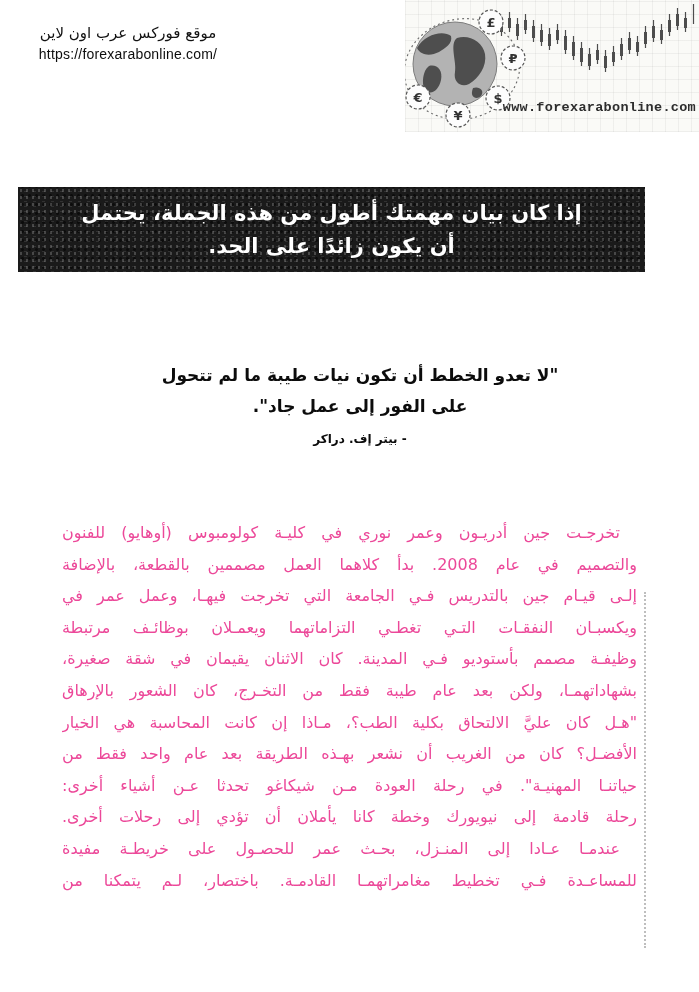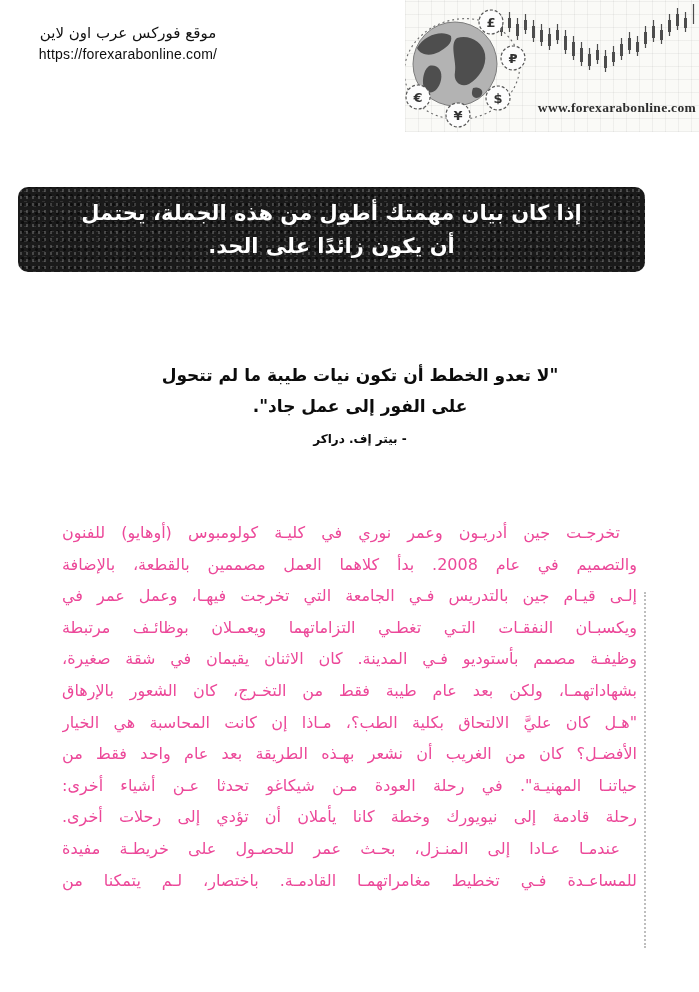--- a/index.html
+++ b/index.html
@@ -13,35 +13,35 @@
 
   
   .logo{position:absolute;right:0;top:0;width:294px;height:132px;background-color:#fafaf7;
         background-image:
           repeating-linear-gradient(0deg, rgba(120,120,120,.09) 0 1px, transparent 1px 13px),
           repeating-linear-gradient(90deg, rgba(120,120,120,.09) 0 1px, transparent 1px 13px);}
   .logo svg{position:absolute;left:0;top:0;}
   .brand{position:absolute;right:3px;top:66px;direction:rtl;font-size:25px;font-weight:bold;color:#2aa7d4;
          text-shadow:-1px -1px 0 #fff,1px -1px 0 #fff,-1px 1px 0 #fff,1px 1px 0 #fff,0 0 2px #fff;
          letter-spacing:-1px;white-space:nowrap;}
-  .weburl{position:absolute;right:3px;top:100px;font-family:Liberation Serif, serif;font-weight:bold;
+  .weburl{position:absolute;right:3px;top:100px;font-family:Liberation Mono, monospace;font-weight:bold;
           font-size:13.5px;color:#2d2d2d;letter-spacing:.3px;}
 
   
   .banner{position:absolute;left:18px;top:187px;width:627px;height:85px;direction:rtl;
           display:flex;flex-direction:column;justify-content:center;text-align:center;
           color:#fff;font-weight:bold;font-size:21px;line-height:33px;
           background-color:#1a1a1a;
           background-image:
             radial-gradient(rgba(255,255,255,.20) 1px, transparent 1.4px),
             radial-gradient(rgba(255,255,255,.10) 1px, transparent 1.6px),
             radial-gradient(rgba(0,0,0,.55) 1px, transparent 1.5px);
           background-size:6px 7px, 9px 5px, 7px 9px;
           background-position:0 0, 3px 2px, 1px 4px;
-          text-shadow:0 0 1px #000;border-radius:10px;}
+          text-shadow:0 0 1px #000;}
 
   
   .quote{position:absolute;left:120px;top:360px;width:480px;direction:rtl;text-align:center;
          font-weight:bold;font-size:17px;line-height:31px;color:#0c0c0c;}
   .attribution{margin-top:2px;font-size:12px;}
 
   
   .bodytext{position:absolute;left:62px;top:517px;width:575px;direction:rtl;font-size:16px;color:#ec4899;}
   .bl{height:31.6px;line-height:31.6px;white-space:nowrap;overflow:hidden;
       text-align:justify;text-align-last:justify;-moz-text-align-last:justify;}

